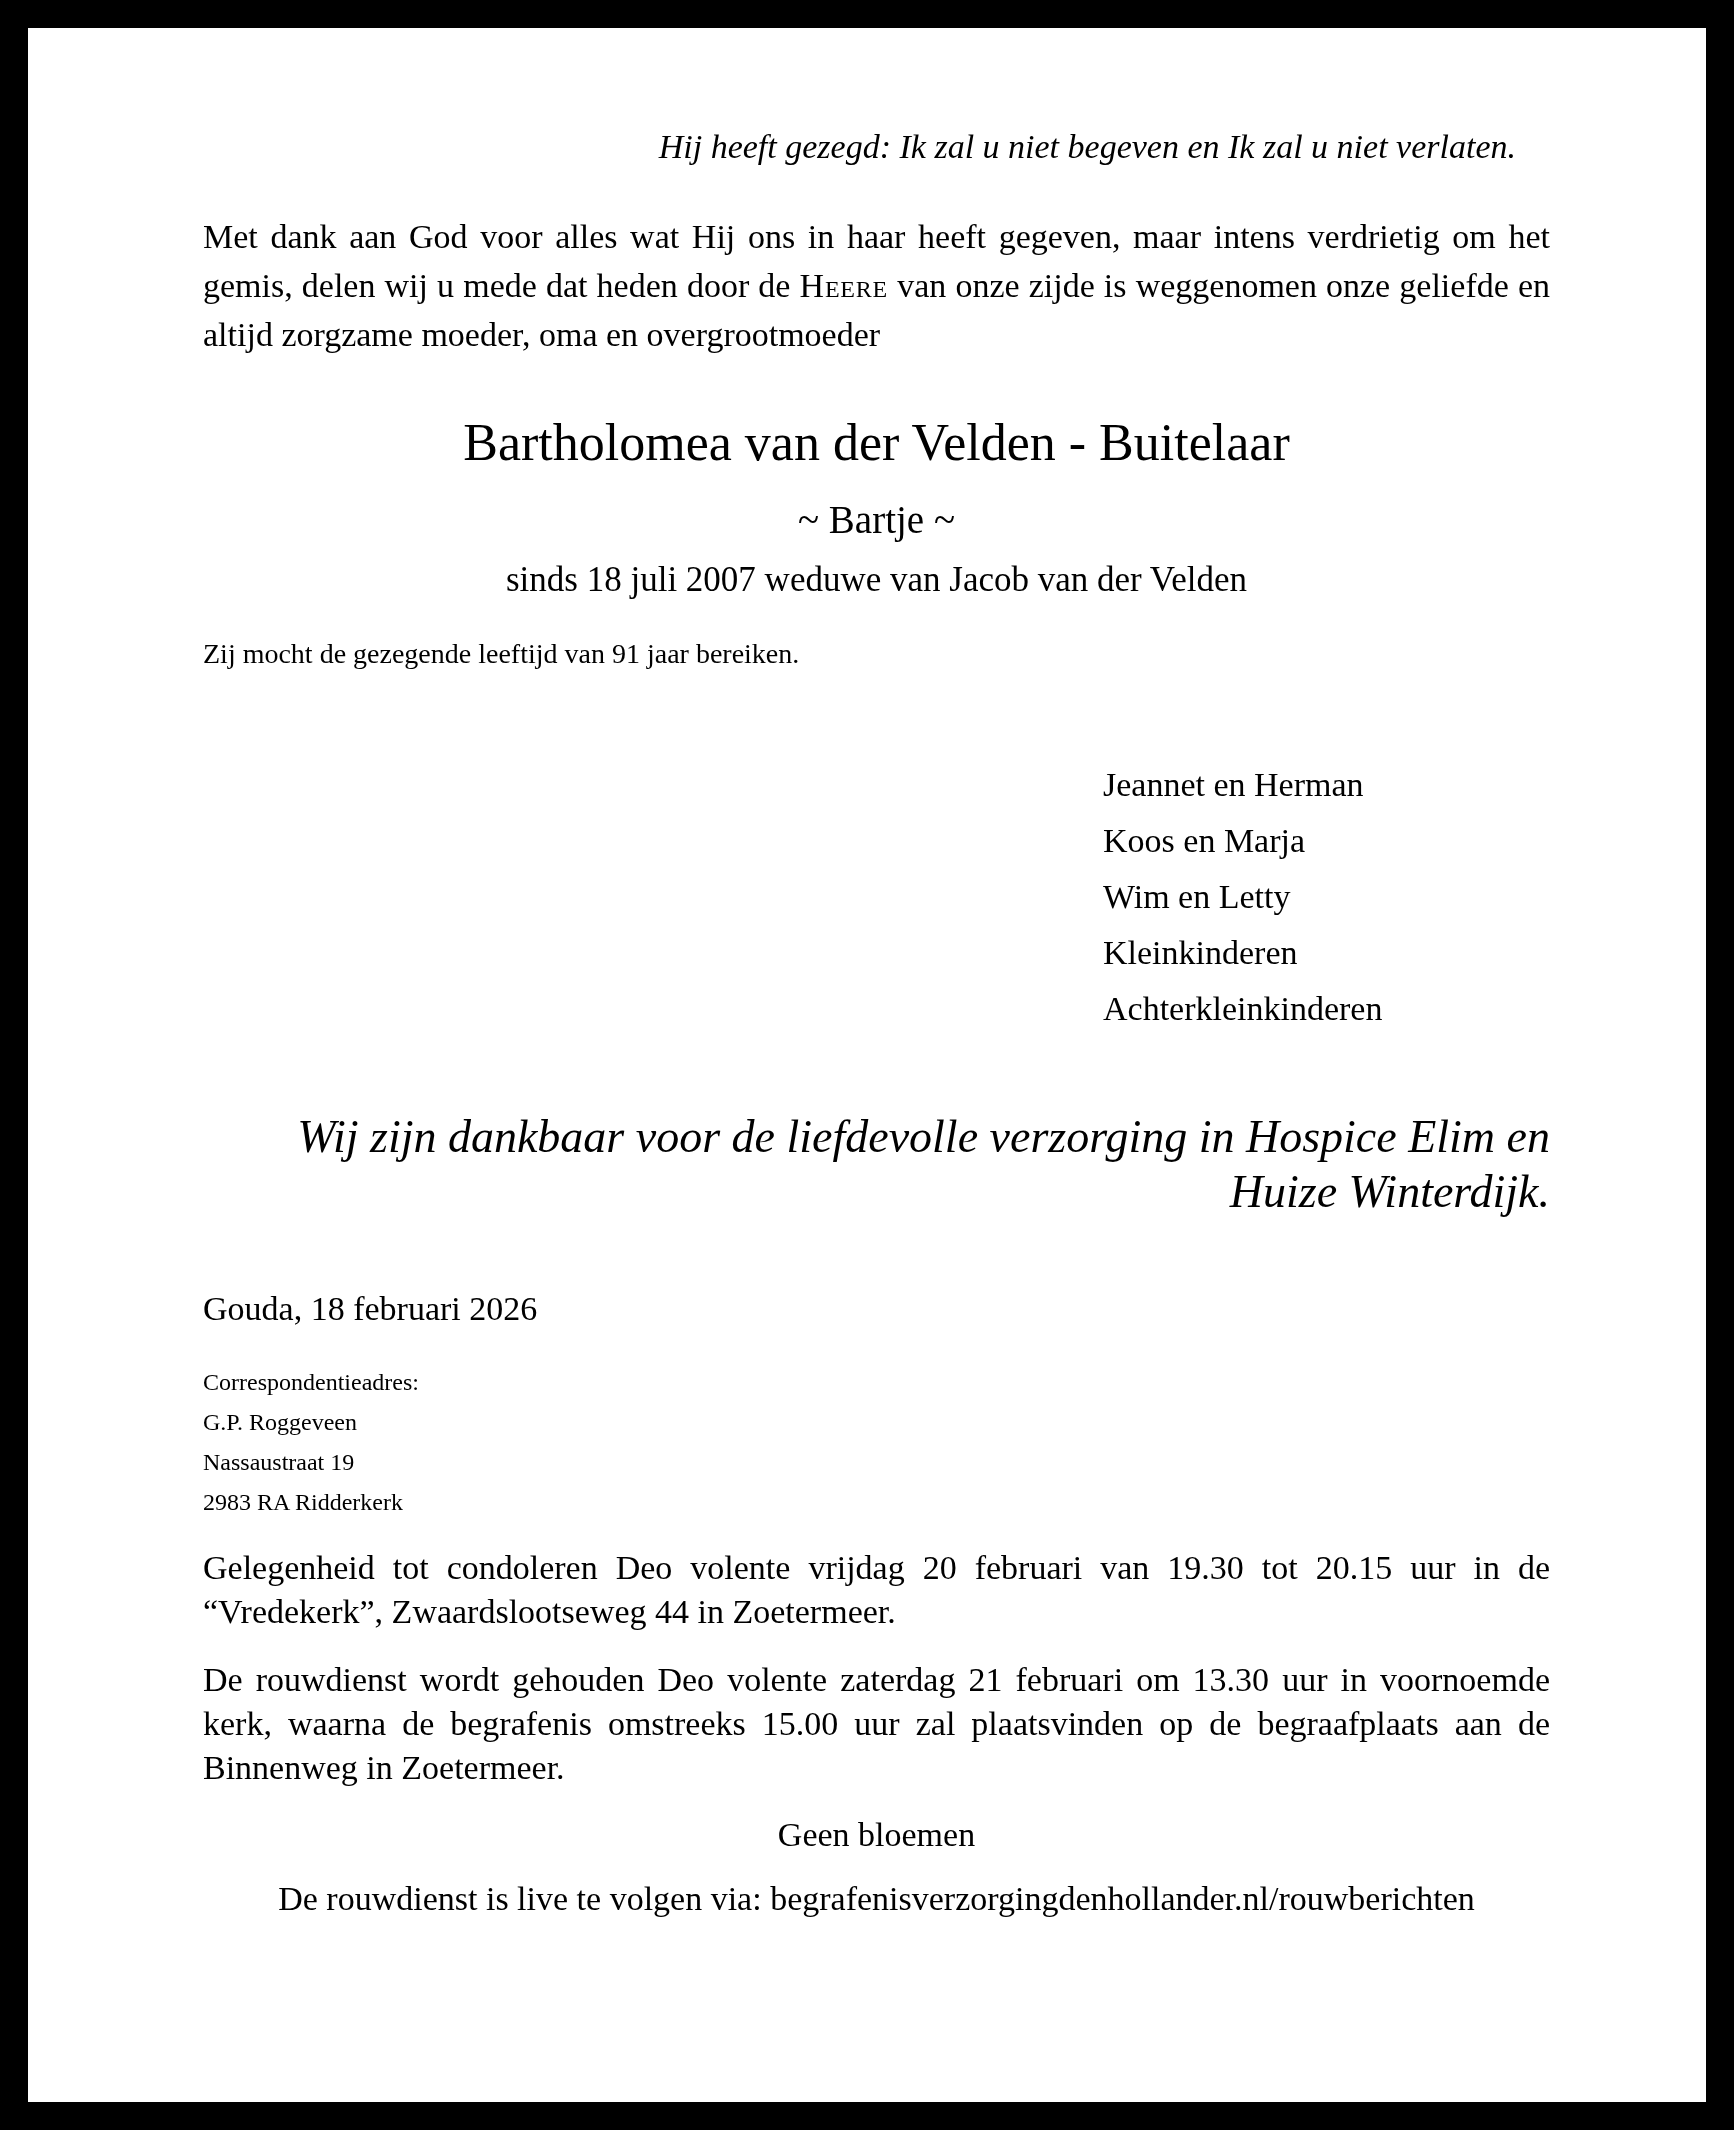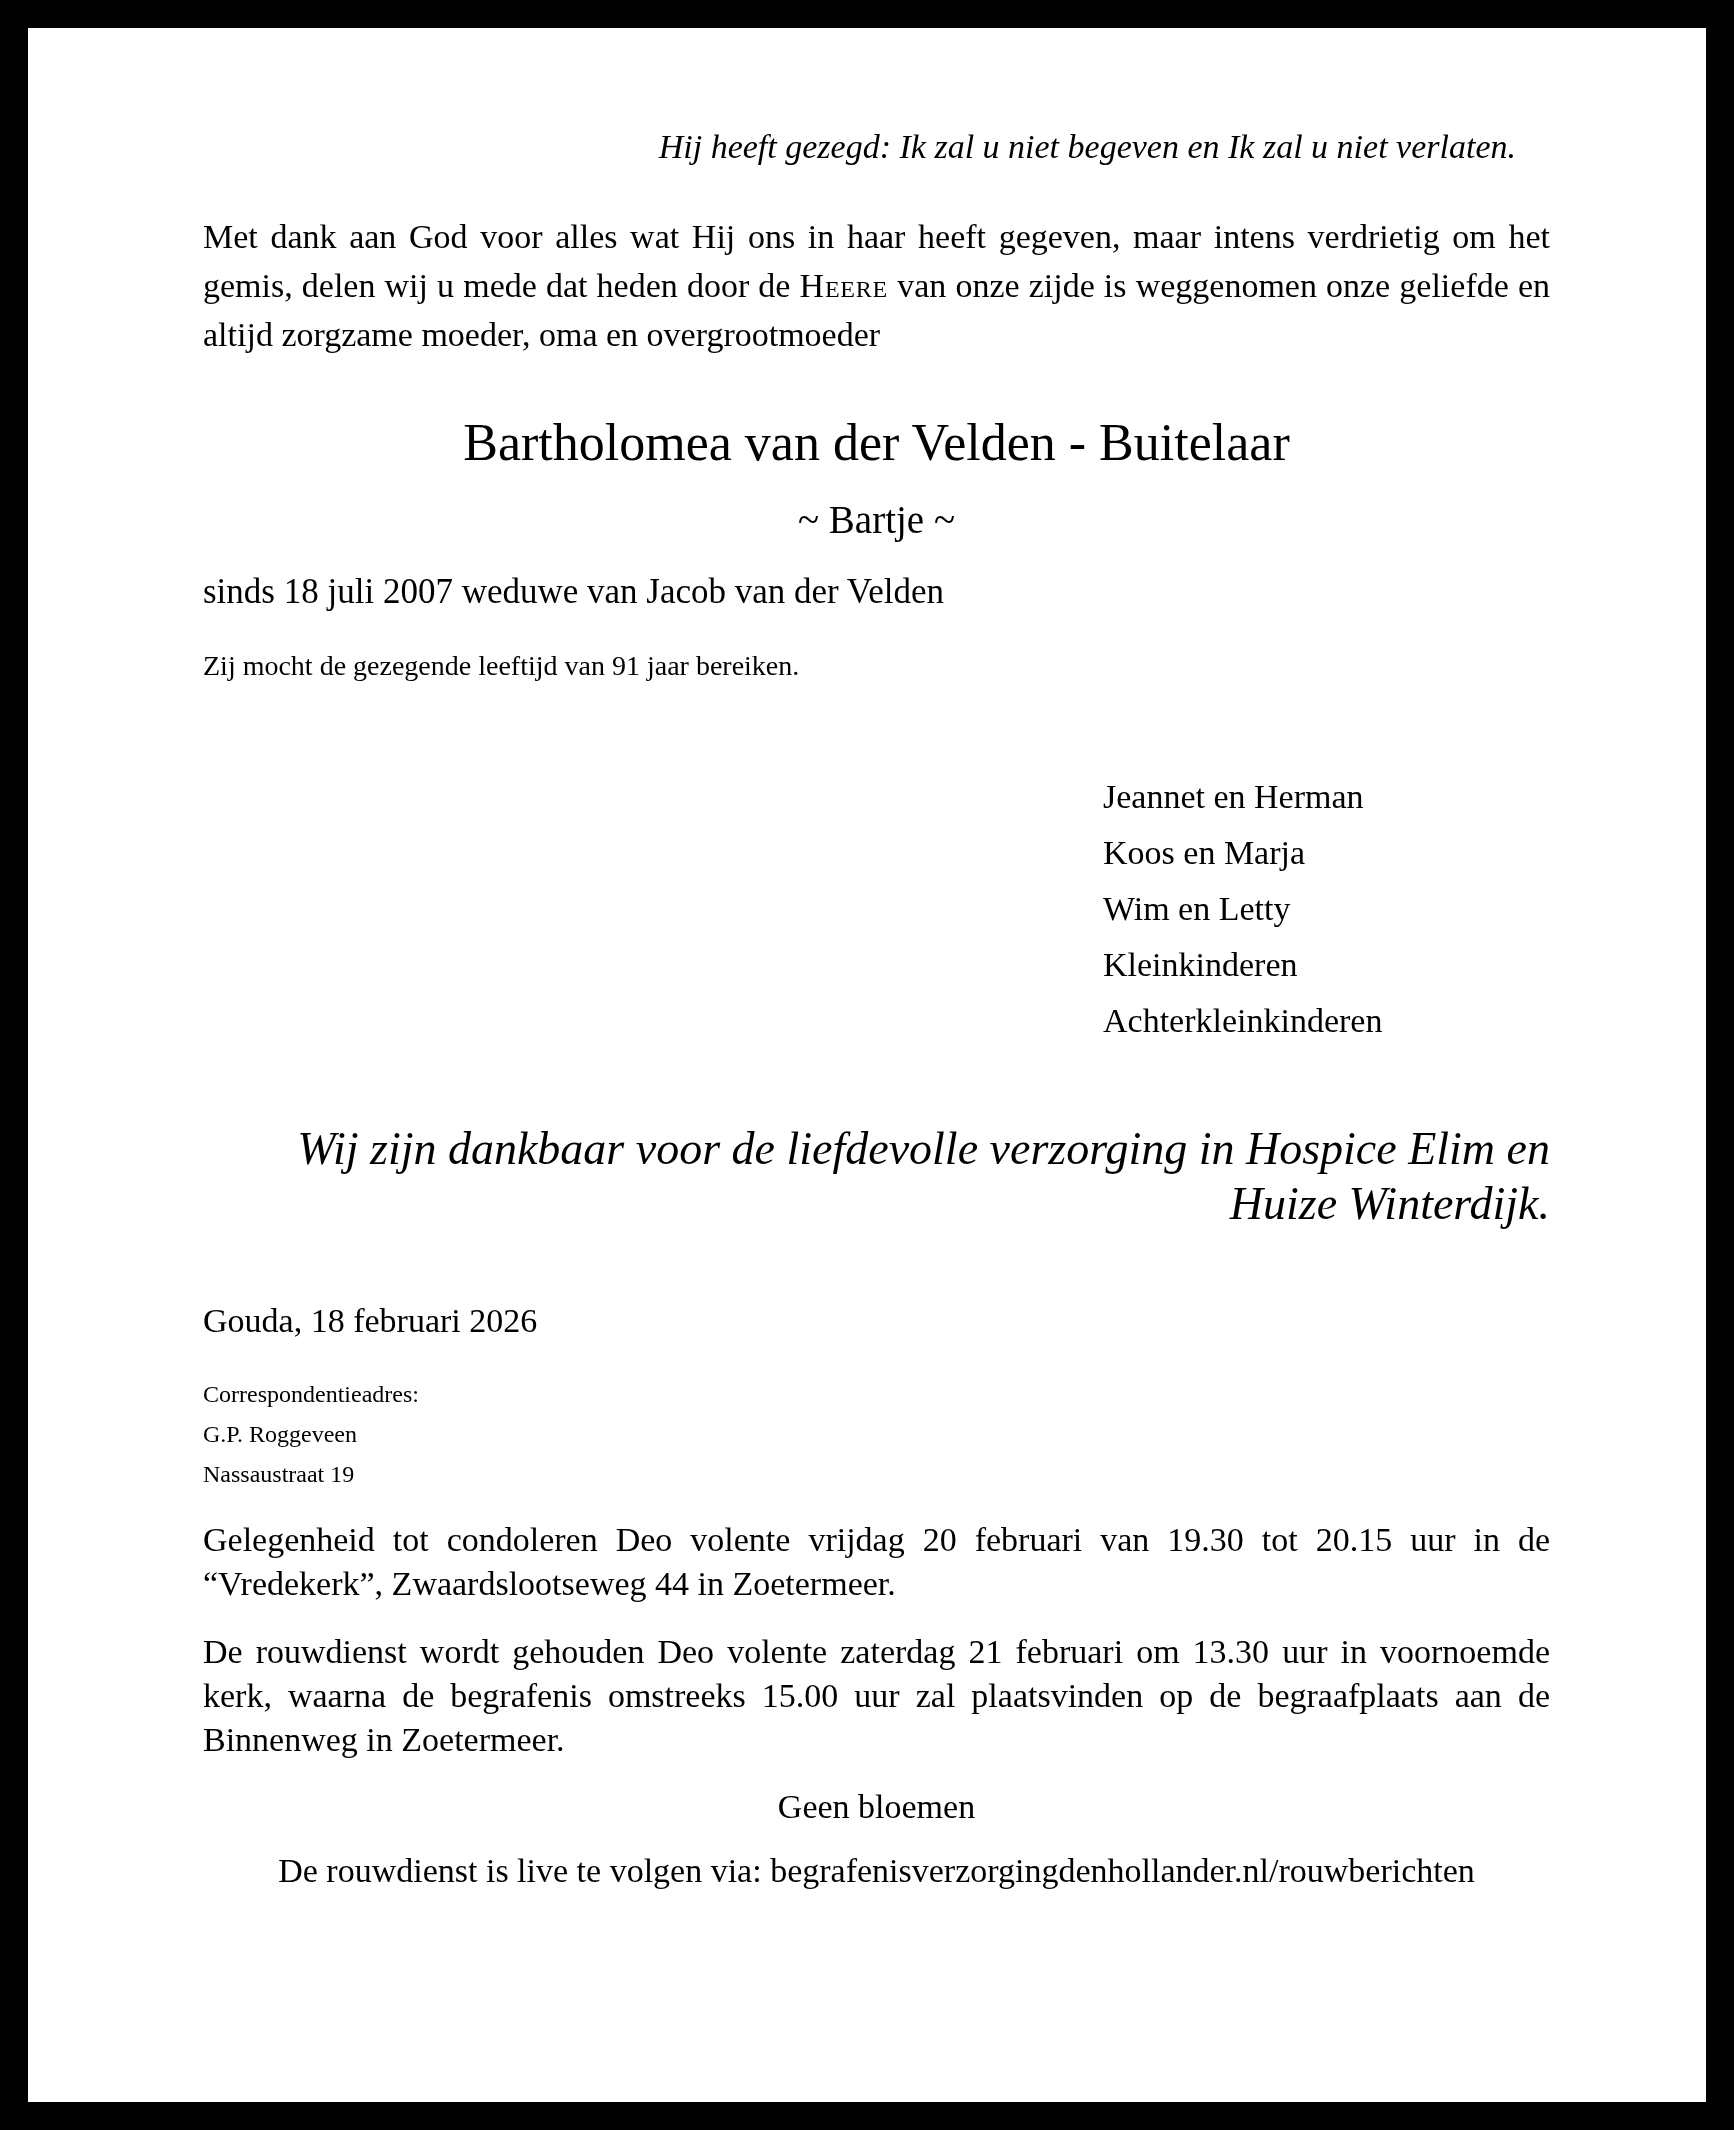--- a/index.html
+++ b/index.html
@@ -37,24 +37,24 @@
     line-height: 1.15;
     text-align: center;
   }
   .nickname {
     margin-top: 25px;
     font-size: 39px;
     line-height: 1.15;
     text-align: center;
   }
   .widow {
-    margin-top: 30px;
+    margin-top: 18px;
     font-size: 35px;
     line-height: 1.15;
-    text-align: left;
+    text-align: center;
   }
   .age {
     margin-top: 37px;
     font-size: 28px;
     line-height: 1.15;
   }
   .family {
     margin-top: 87px;
     margin-left: 900px;
     font-size: 34px;
@@ -128,20 +128,21 @@
   </div>
 
   <div class="gratitude">Wij zijn dankbaar voor de liefdevolle verzorging in Hospice Elim en Huize Winterdijk.</div>
 
   <div class="dateplace">Gouda, 18 februari 2026</div>
 
   <div class="correspondence">
     <div>Correspondentieadres:</div>
     <div>G.P. Roggeveen</div>
     <div>Nassaustraat 19</div>
+    <div>2983 RA Ridderkerk</div>
   </div>
 
   <p class="condolence">Gelegenheid tot condoleren Deo volente vrijdag 20 februari van 19.30 tot 20.15 uur in de “Vredekerk”, Zwaardslootseweg 44 in Zoetermeer.</p>
 
   <p class="service">De rouwdienst wordt gehouden Deo volente zaterdag 21 februari om 13.30 uur in voornoemde kerk, waarna de begrafenis omstreeks 15.00 uur zal plaatsvinden op de begraafplaats aan de Binnenweg in Zoetermeer.</p>
 
   <div class="flowers">Geen bloemen</div>
 
   <div class="livestream">De rouwdienst is live te volgen via: begrafenisverzorgingdenhollander.nl/rouwberichten</div>
 

